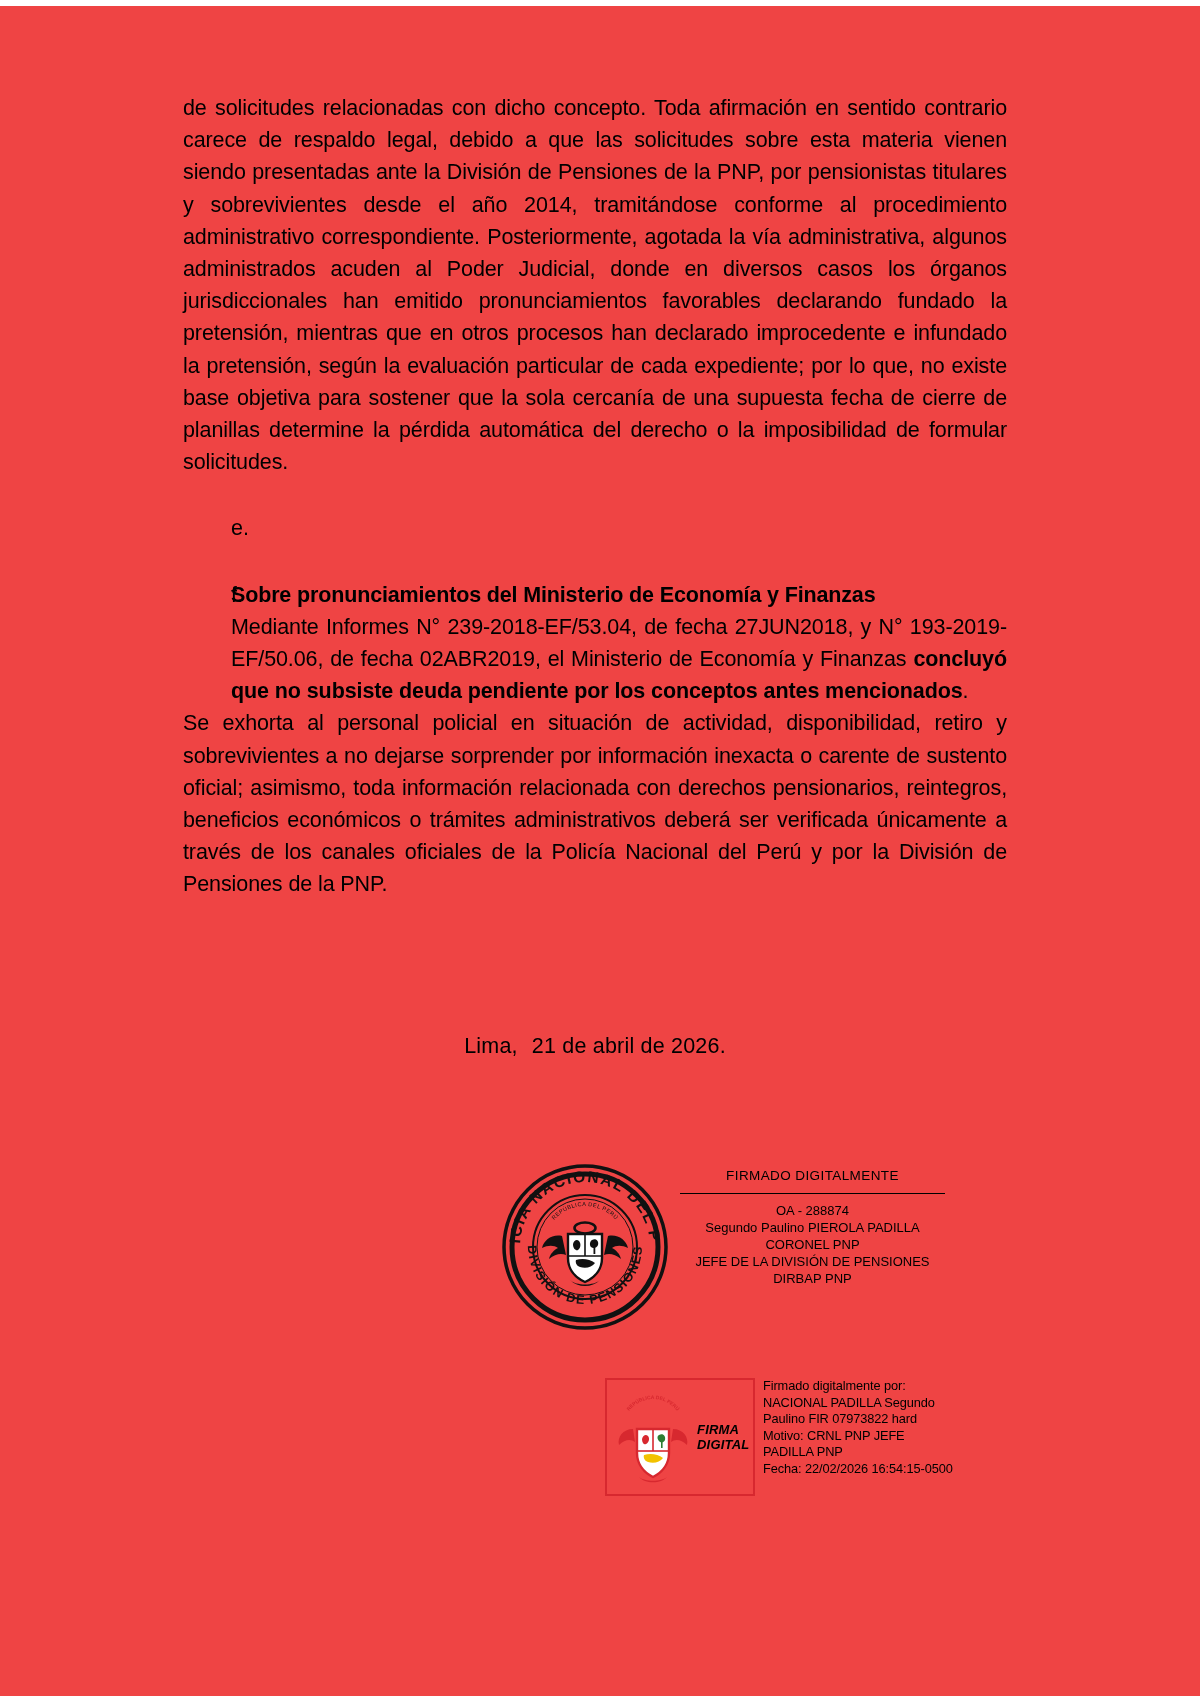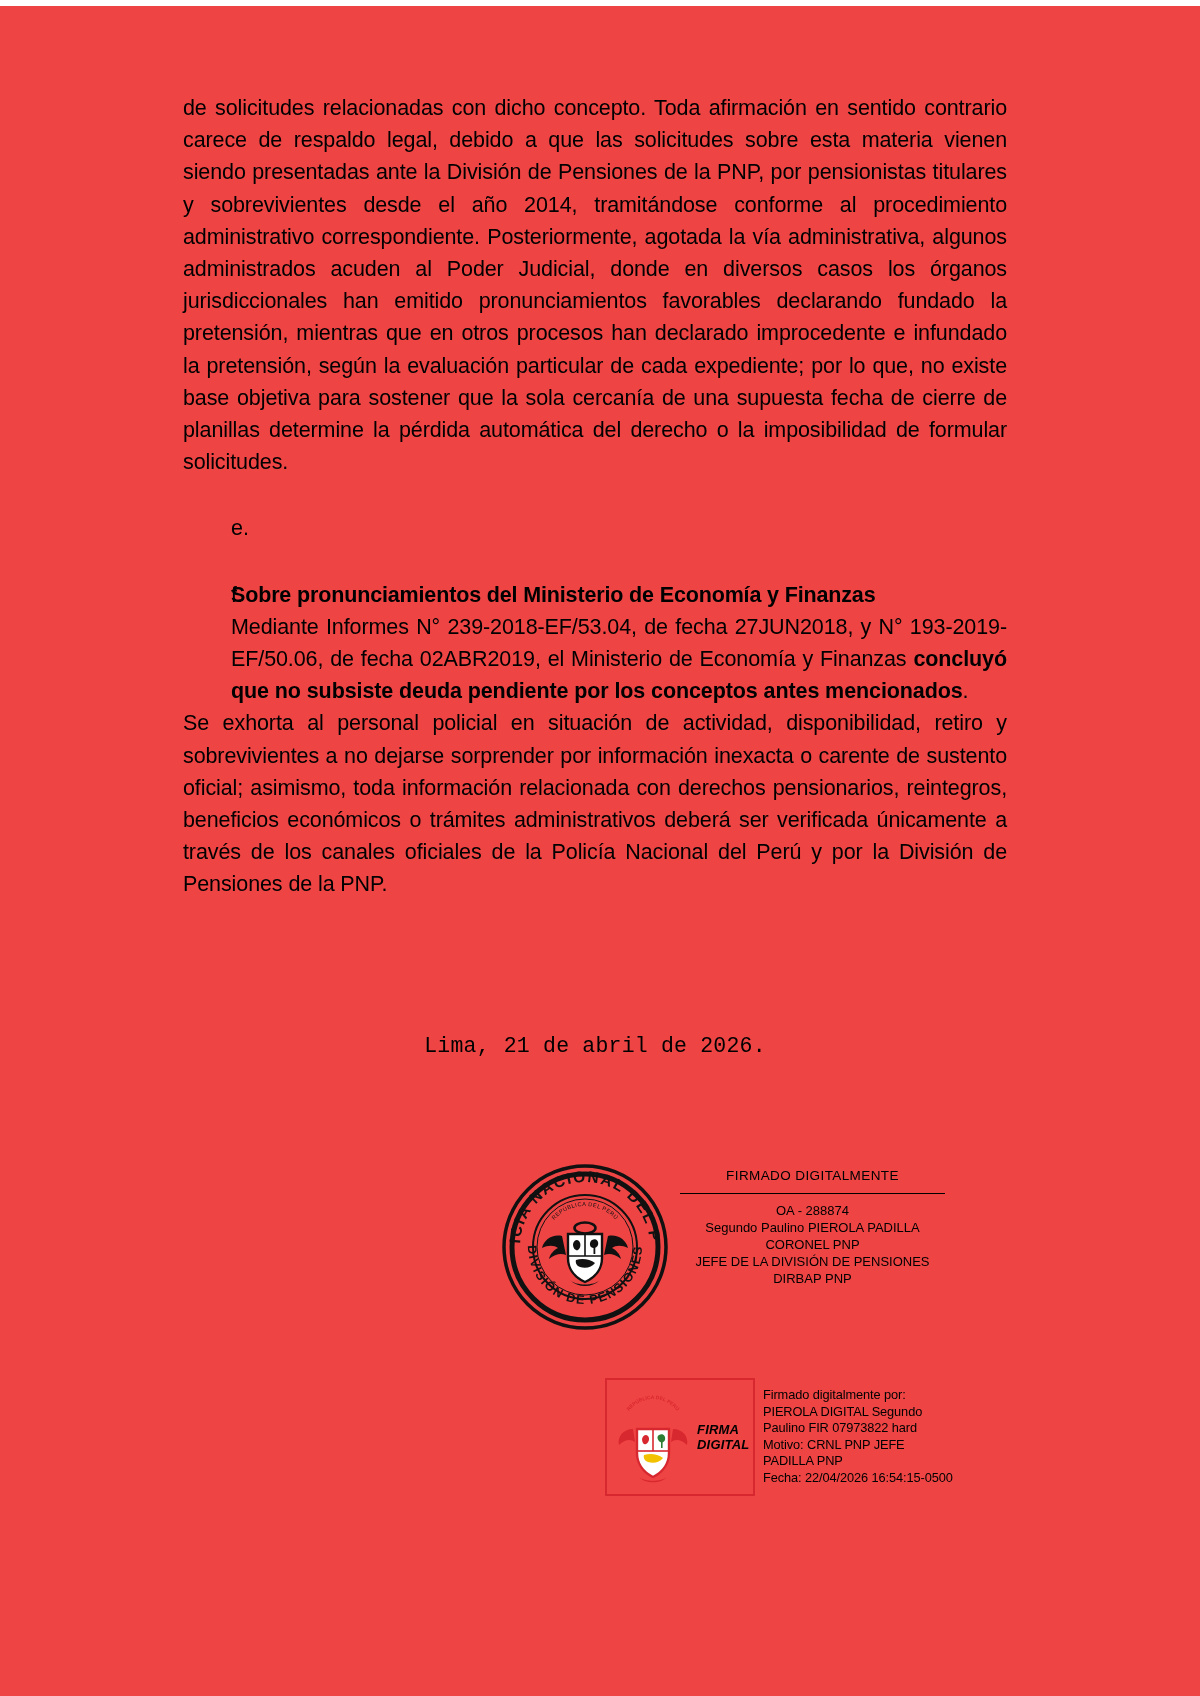--- a/index.html
+++ b/index.html
@@ -78,21 +78,20 @@
 
   
   .date-line {
     position: absolute;
     left: 183px;
     top: 1028px;
     width: 824px;
     text-align: center;
     font-size: 21.5px;
     letter-spacing: 0.2px;
-    font-family: Liberation Mono, monospace;
   }
   .date-line .city { }
   .date-line .sep { display: inline-block; width: 14px; }
 
   
   .sig-block {
     position: absolute;
     left: 480px;
     top: 1148px;
     width: 470px;
@@ -164,21 +163,21 @@
     line-height: 15px;
     letter-spacing: 0.2px;
     color: #000;
     text-align: left;
     padding-left: 2px;
     font-style: italic;
   }
   .digi-text {
     position: absolute;
     left: 158px;
-    top: 9px;
+    top: 0;
     width: 262px;
     font-size: 12.8px;
     line-height: 16.6px;
     letter-spacing: -0.1px;
   }
   .digi-text div { white-space: nowrap; }
 </style>
 </head>
 <body>
 
@@ -300,22 +299,22 @@
         </svg>
       </div>
       <div class="digi-label">
         <div>FIRMA</div>
         <div>DIGITAL</div>
       </div>
     </div>
 
     <div class="digi-text">
       <div>Firmado digitalmente por:</div>
-      <div>PIEROLA DIGITAL Segundo</div>
+      <div>NACIONAL PADILLA Segundo</div>
       <div>Paulino FIR 07973822 hard</div>
       <div>Motivo: CRNL PNP JEFE</div>
       <div>PADILLA PNP</div>
-      <div>Fecha: 22/04/2026 16:54:15-0500</div>
+      <div>Fecha: 22/02/2026 16:54:15-0500</div>
     </div>
 
   </div>
 
 </div>
 
 </body></html>

